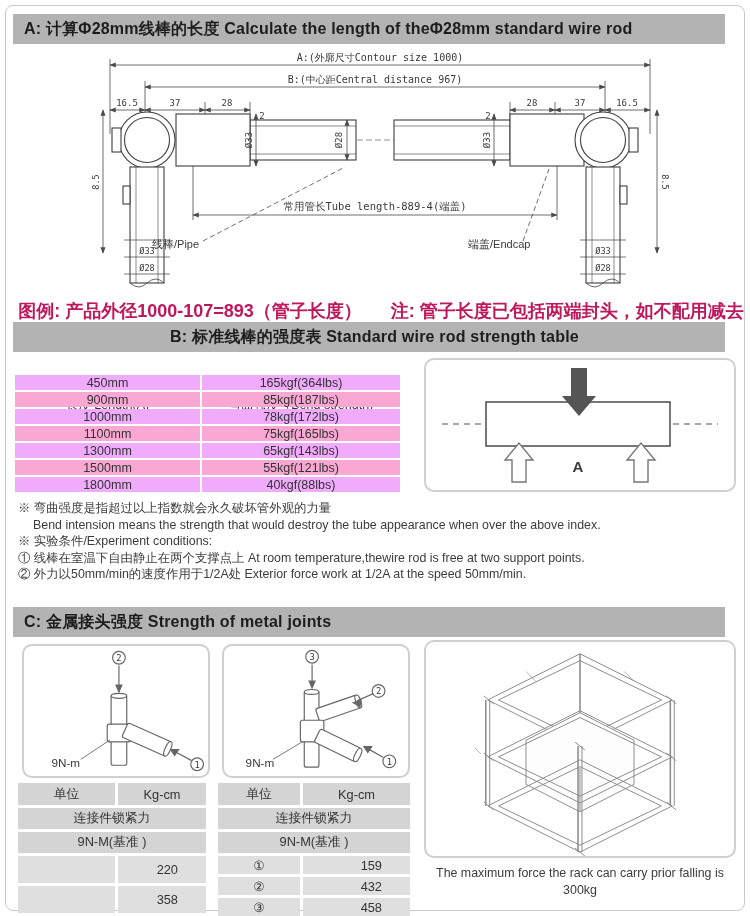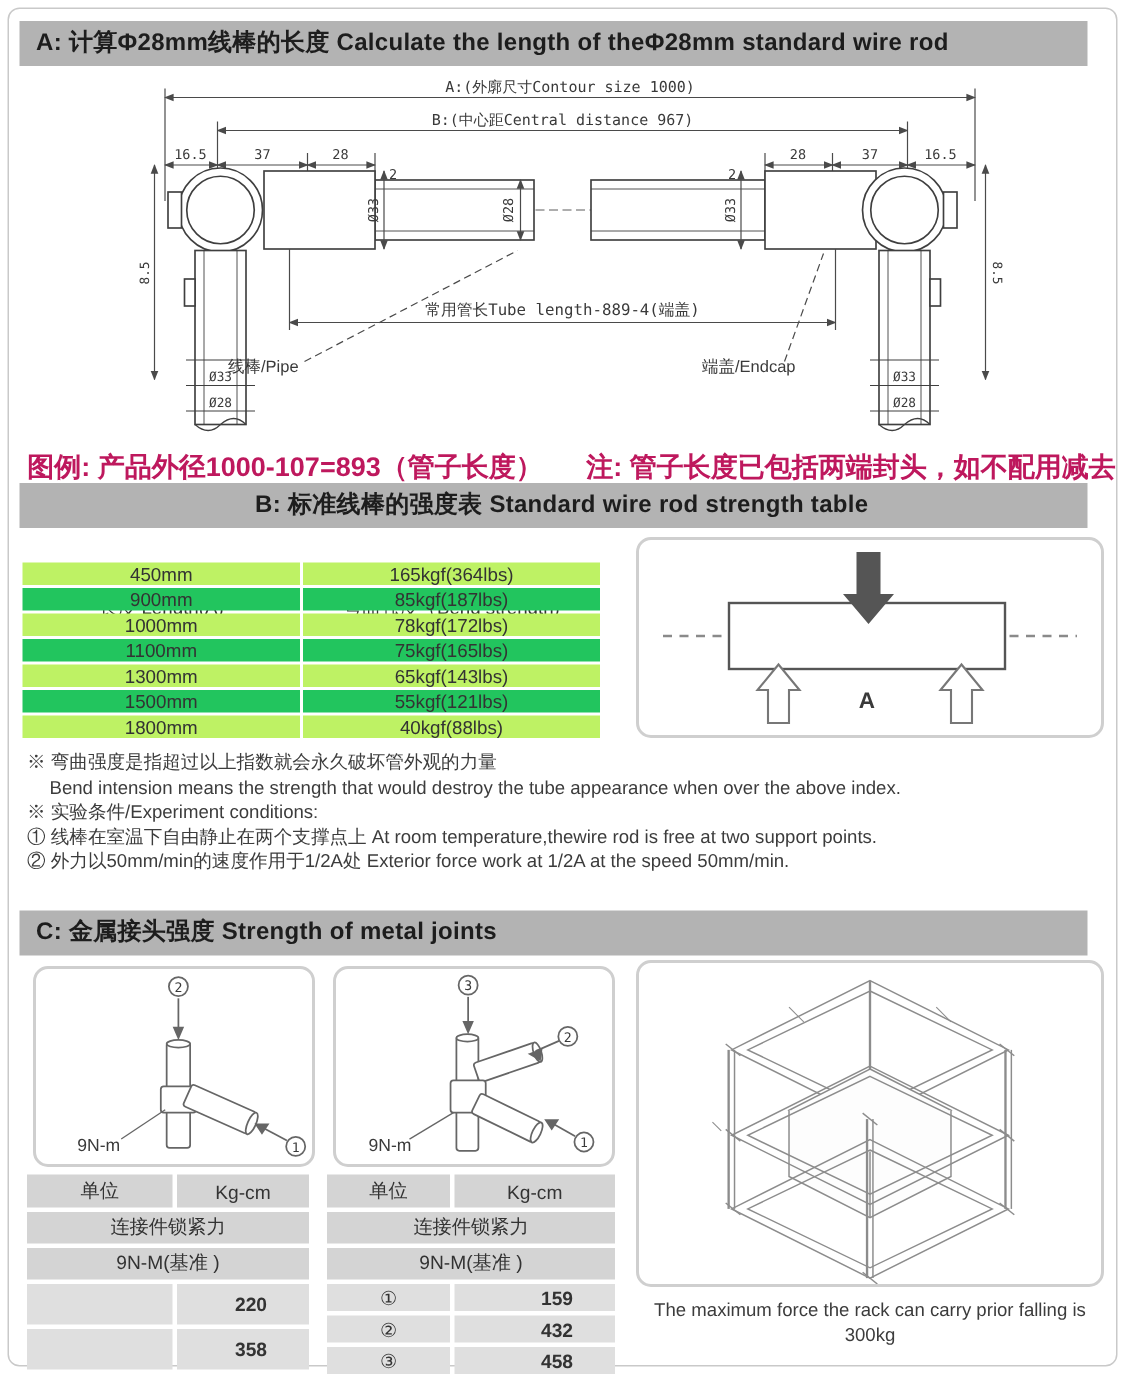--- a/index.html
+++ b/index.html
@@ -8,32 +8,32 @@
   .abs{position:absolute;}
   #frame{left:5px;top:5px;width:738px;height:904px;border:1px solid #c9c9c9;border-radius:8px;}
   .sec-hdr{left:13px;width:712px;height:30px;background:#b3b3b3;color:#1d1d1d;
            font-size:16px;font-weight:bold;line-height:30px;padding-left:11px;box-sizing:border-box;
            letter-spacing:.2px;}
   .rbox{background:#fff;border:2px solid #cfcfcf;border-radius:10px;box-sizing:border-box;}
   
   #tableB{left:15px;top:358px;width:385px;display:grid;grid-template-columns:185px 198px;grid-auto-rows:15px;gap:2px;font-size:12.5px;}
   #tableB .c{display:flex;align-items:center;justify-content:center;}
   #tableB .h{background:#84cc16;margin-top:47px;}
-  #tableB .odd{background:#bef264;}
-  #tableB .even{background:#22c55e;}
+  #tableB .odd{background:#f0abfc;}
+  #tableB .even{background:#f9a8d4;}
   
   #notesB{left:18px;top:500px;width:716px;font-size:12.4px;line-height:16.6px;color:#3c3c3c;}
   #notesB .ind{padding-left:15px;}
   
   .ctable{display:grid;gap:3px;font-size:12.8px;}
   .ctable .c{display:flex;align-items:center;justify-content:center;box-sizing:border-box;}
   .ctable .hd{background:#d4d4d4;}
   .ctable .vl{background:#dfdfdf;}
   .ctable .span{grid-column:1 / -1;}
-  .ctable .num{justify-content:flex-end;padding-right:28px;font-weight:bold;}
+  .ctable .num{justify-content:flex-end;padding-right:28px;}
   #captionA{left:0;top:299px;width:750px;text-align:center;font-size:18px;font-weight:bold;color:#be185d;}
   #captionA span{margin:0 12px;}
   #captionC{left:424px;top:865px;width:312px;text-align:center;font-size:12.4px;line-height:17px;color:#3c3c3c;}
   svg text{font-family:"DejaVu Sans Mono","DejaVu Sans",monospace;fill:#3a3a3a;}
   svg .lbl{font-family:"Liberation Sans",sans-serif;}
 </style>
 </head>
 <body>
 
 <div id="page">

